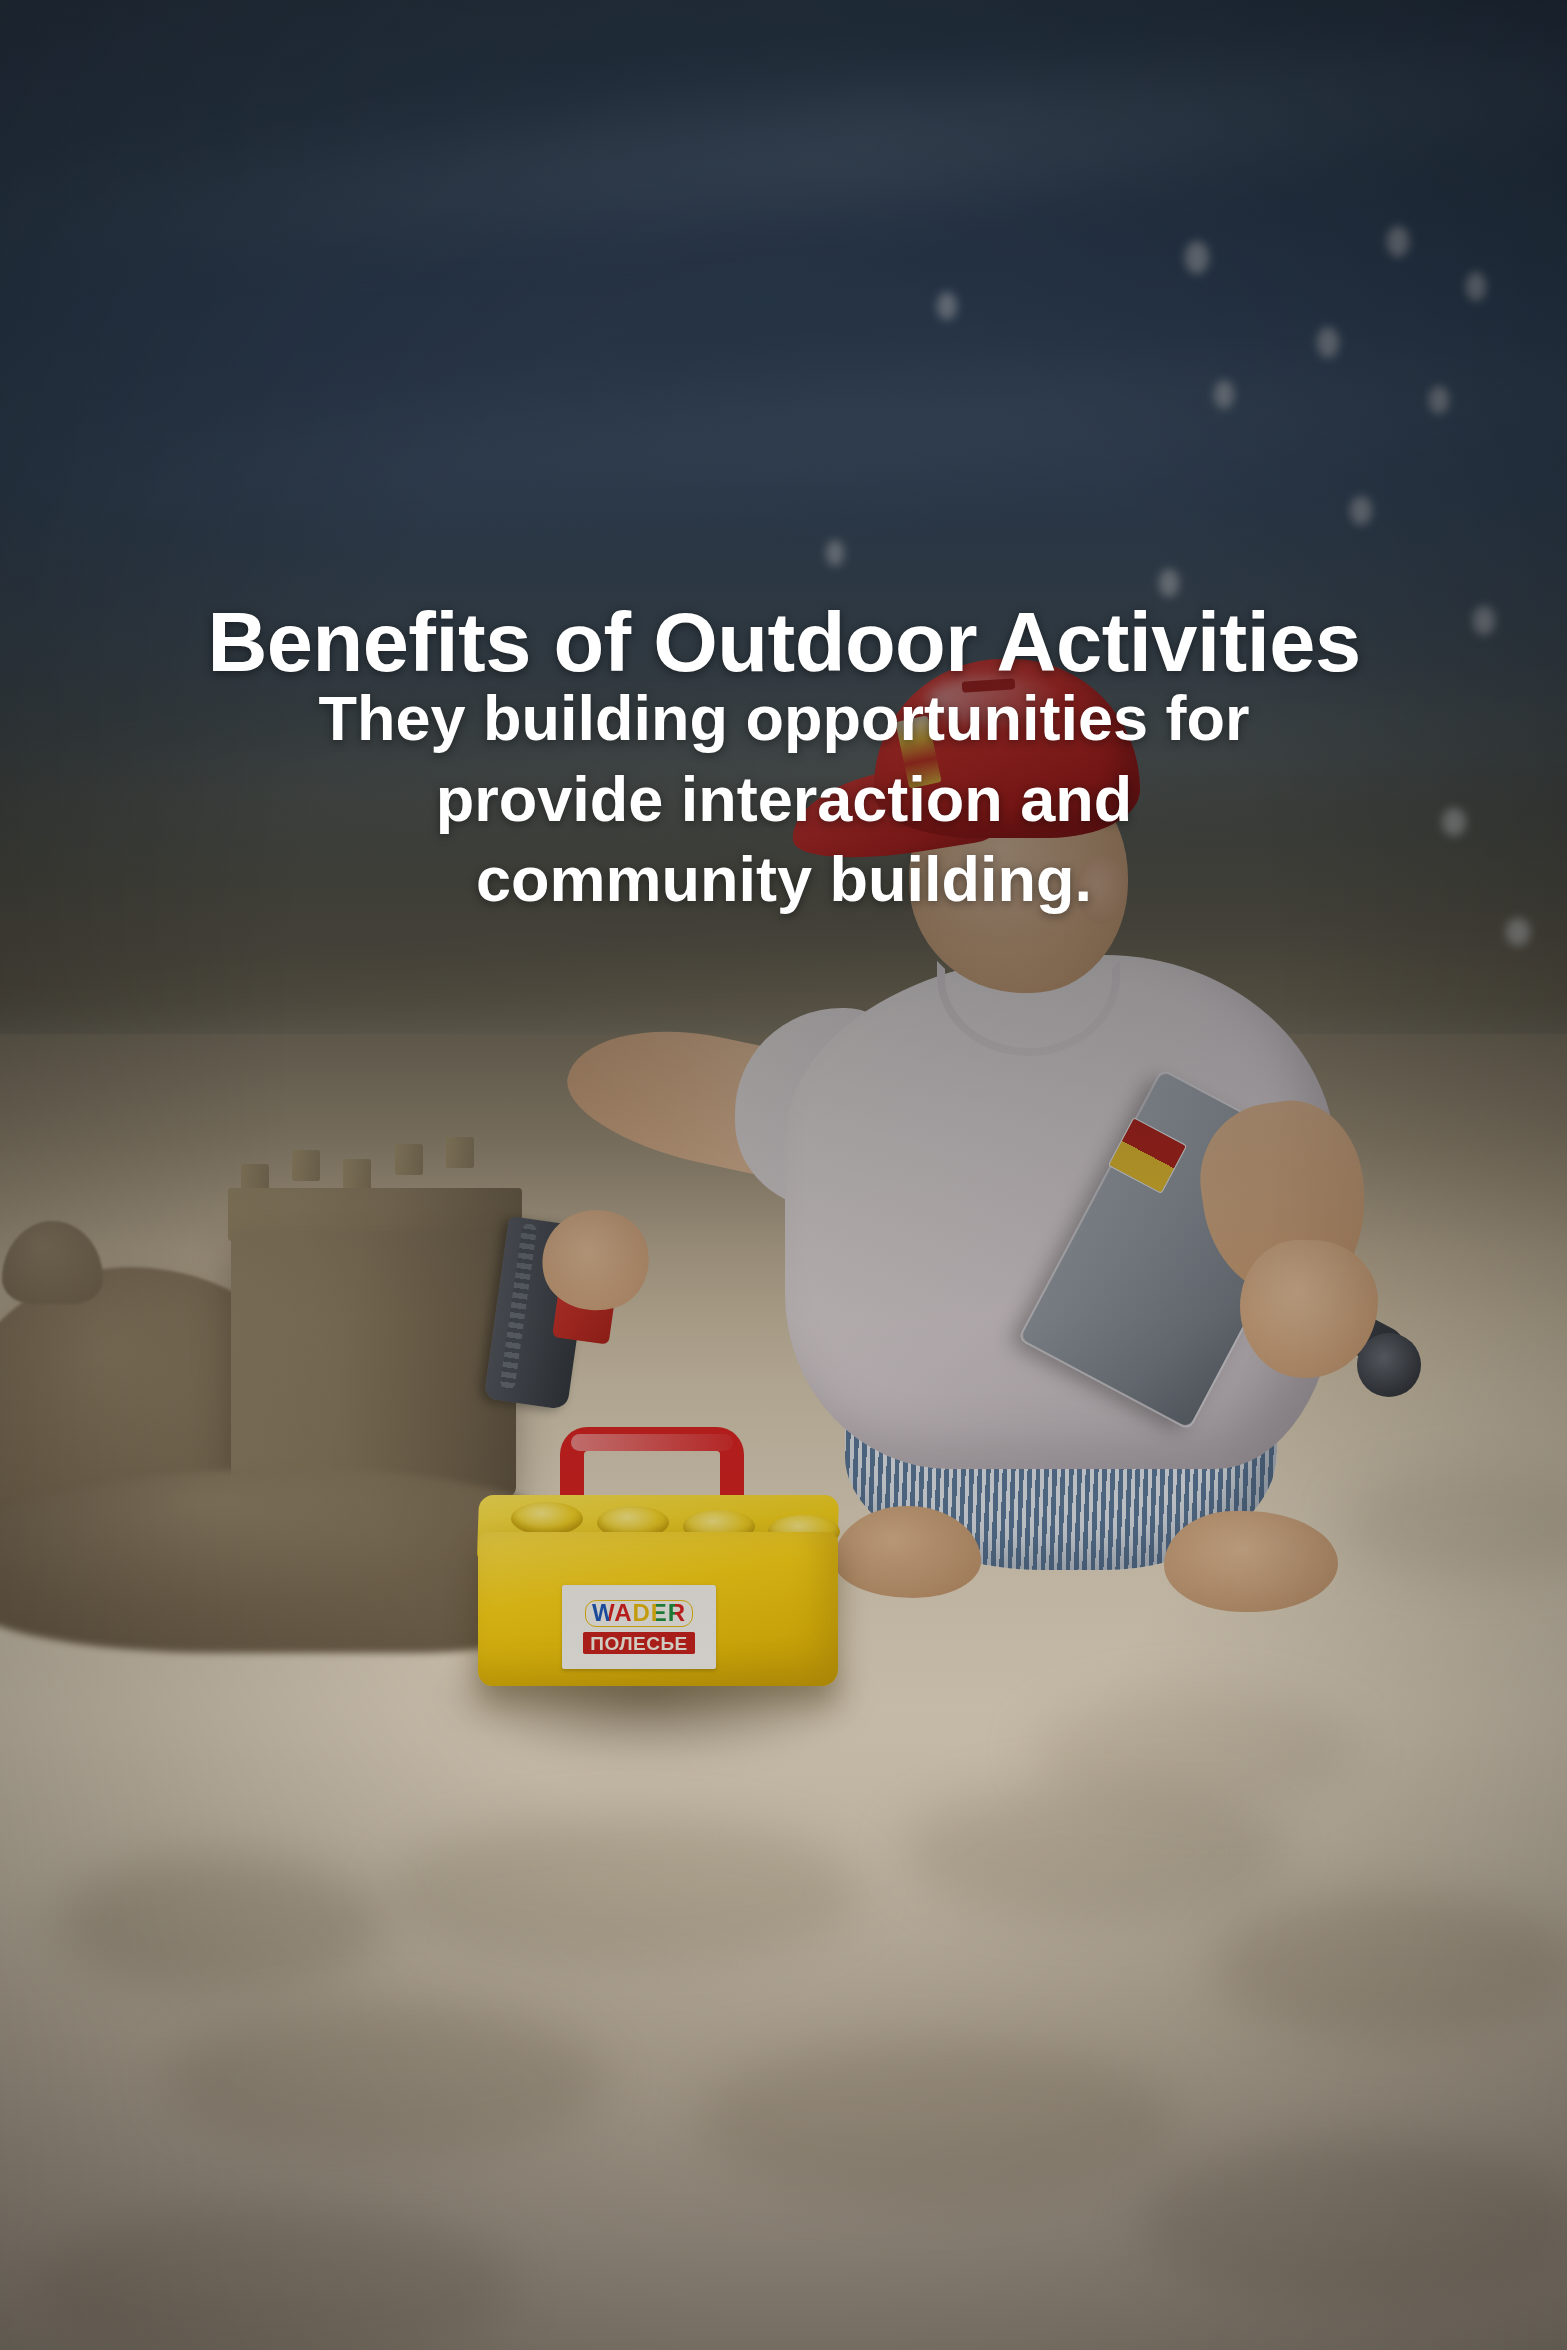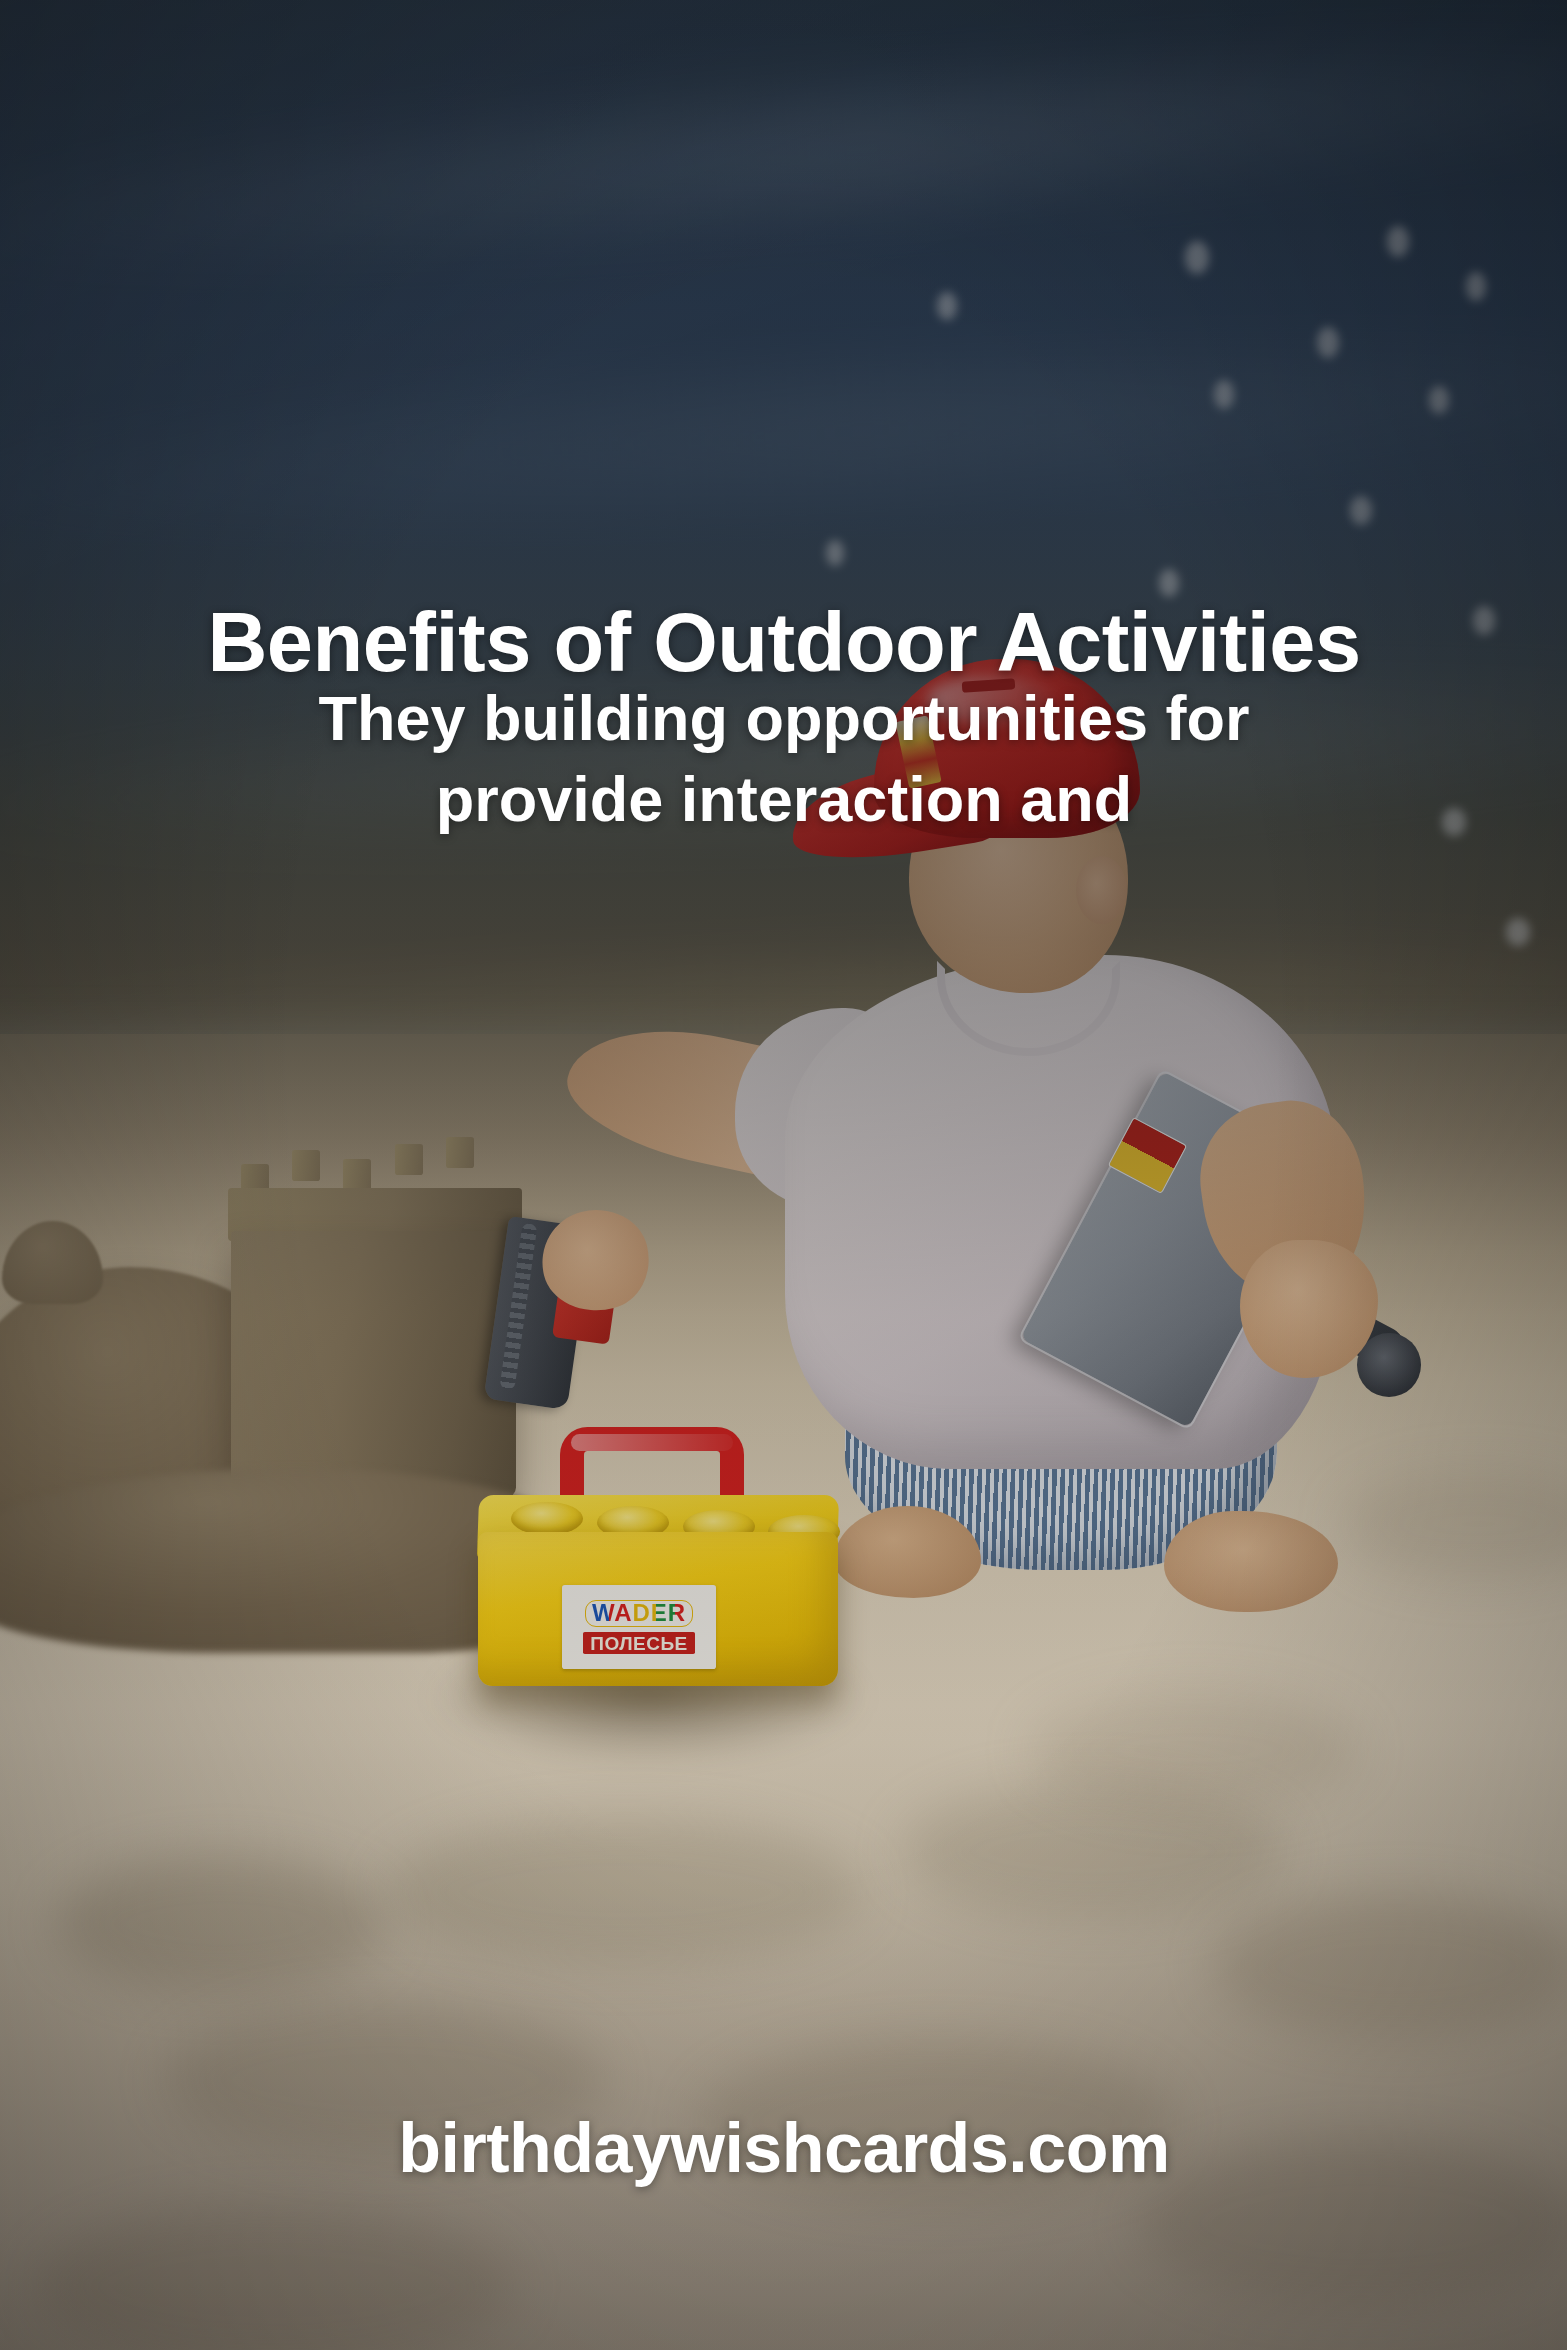--- a/index.html
+++ b/index.html
@@ -628,19 +628,19 @@
     <div class="vignette"></div>
   </div>
 
   <div class="overlay">
 
     <h1 class="headline">Benefits of Outdoor Activities</h1>
 
     <div class="subhead">
       <span class="line">They building opportunities for</span>
       <span class="line">provide interaction and</span>
+      <span class="line">community building.</span>
     </div>
 
-    <div class="footer-url">birthdaywishcards.com</div>
   </div>
 
 </div>
 
 
 </body></html>

